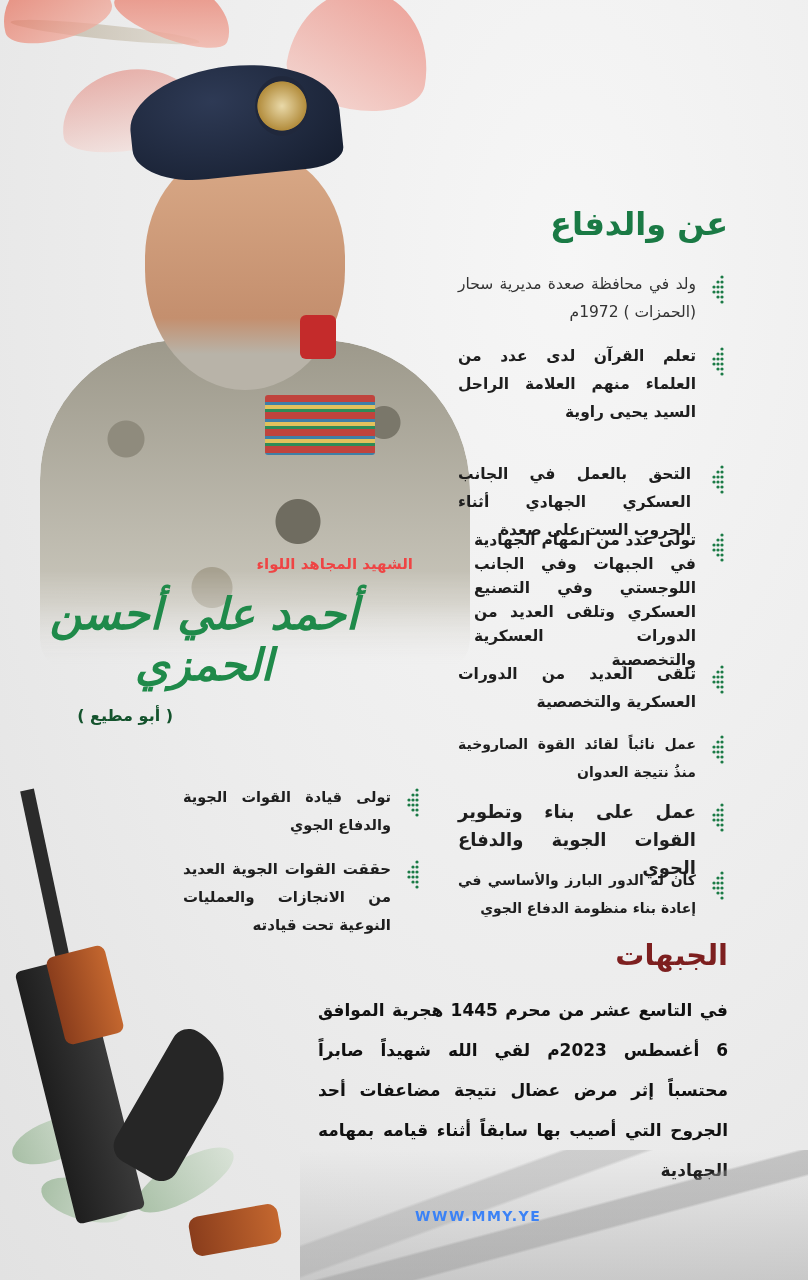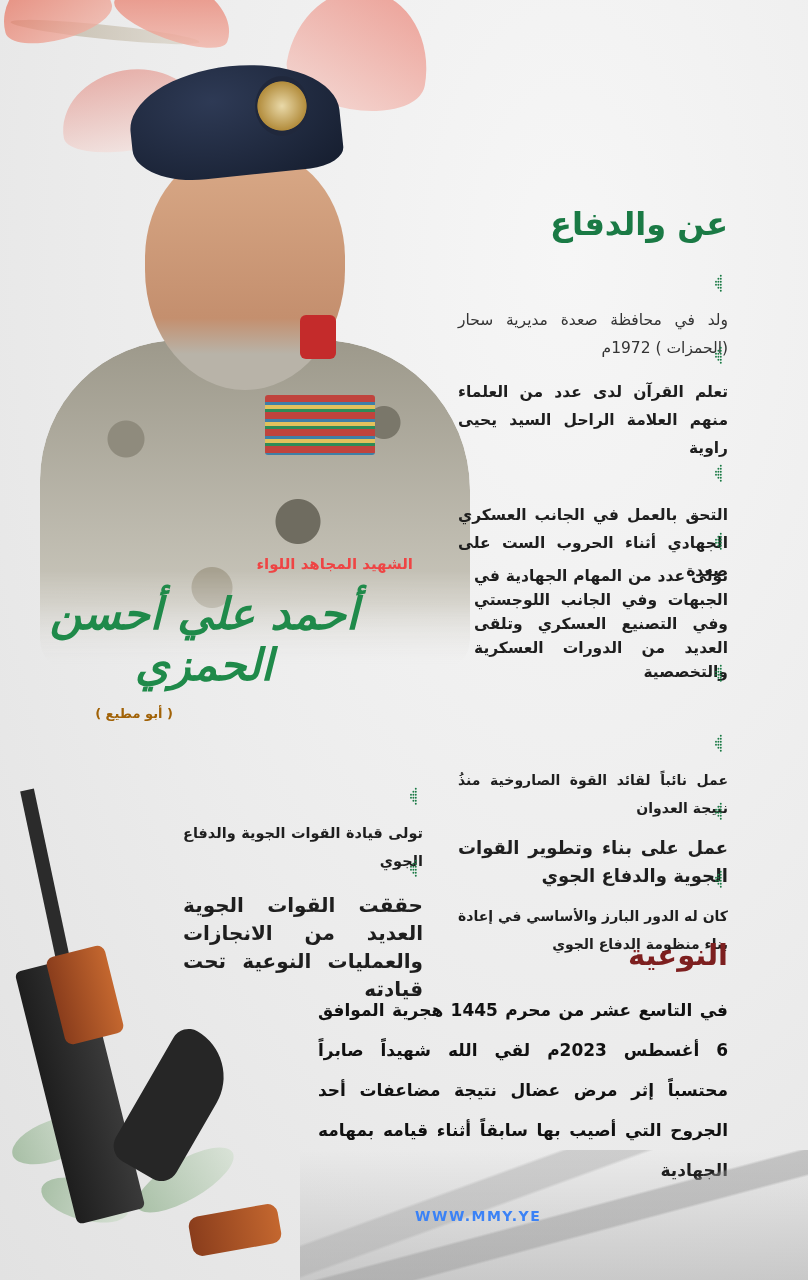--- a/index.html
+++ b/index.html
@@ -43,29 +43,29 @@
     .medals { position:absolute; left: 235px; top: 335px; width: 110px; height: 60px;
       background: repeating-linear-gradient(180deg,#c0433d 0 7px,#3f7fa7 7px 10px,#e2c15d 10px 14px,#2e8b57 14px 17px); border-radius: 3px; }
     .collar { position:absolute; left: 270px; top: 255px; width: 36px; height: 44px; background: #c42b2b; border-radius: 6px; }
 
     
     .h-about { right: 80px; top: 205px; font-size: 32px; font-weight: bold; color: #1a7a45; direction: rtl; }
     .h-martyr { right: 80px; top: 938px; font-size: 29px; font-weight: bold; color: #7d1f1f; direction: rtl; }
 
     
     .list { direction: rtl; }
-    .item { position: absolute; display: flex; flex-direction: column; align-items: flex-start; gap: 14px; direction: rtl; }
+    .item { position: absolute; display: flex; flex-direction: row; align-items: flex-start; gap: 14px; direction: rtl; }
     .bullet { width: 18px; height: 30px; flex: 0 0 18px; margin-top: 4px; }
     .text { font-size: 15.5px; line-height: 28px; font-weight: bold; color: #1e1e1e; text-align: justify; text-align-last: right; }
     .text.light { font-weight: normal; color: #333; }
 
     
     .subtitle { right: 395px; top: 555px; font-size: 15px; font-weight: bold; color: #ef4444; direction: rtl; }
     .name { right: 400px; top: 588px; font-family: "DejaVu Serif", serif; font-size: 44px; font-weight: bold; color: #1f8a4a; direction: rtl; letter-spacing: 1px; font-style: italic; text-align: center; }
-    .nickname { right: 635px; top: 706px; font-size: 13px; font-weight: bold; color: #a16207; direction: rtl; }
+    .nickname { right: 635px; top: 706px; font-size: 16px; font-weight: bold; color: #14532d; direction: rtl; }
 
     
     .para { right: 80px; top: 990px; width: 410px; direction: rtl; font-size: 17px; line-height: 40px; font-weight: bold; color: #111; text-align: justify; text-align-last: right; }
 
     
     .rifle { left: 0; top: 780px; width: 300px; height: 500px; }
     .barrel { position:absolute; left: 20px; top: 10px; width: 14px; height: 200px; background:#2b2b2b; transform: rotate(-12deg); transform-origin: top; }
     .body-r { position:absolute; left: 45px; top: 180px; width: 70px; height: 260px; background: linear-gradient(90deg,#1e1e1e,#3a3a3a); transform: rotate(-14deg); border-radius: 6px; }
     .handguard { position:absolute; left: 55px; top: 170px; width: 60px; height: 90px; background: linear-gradient(90deg,#8a3d1c,#c4672f); transform: rotate(-14deg); border-radius: 8px; }
     .mag { position:absolute; left: 140px; top: 250px; width: 70px; height: 150px; background:#262626; border-radius: 20px 60px 20px 20px; transform: rotate(30deg); }
@@ -190,20 +190,21 @@
           <circle cx="8" cy="13" r="1.6"></circle>
           <circle cx="4" cy="13" r="1.6"></circle>
           <circle cx="12" cy="18" r="1.6"></circle>
           <circle cx="8" cy="18" r="1.6"></circle>
           <circle cx="4" cy="18" r="1.6"></circle>
           <circle cx="12" cy="23" r="1.6"></circle>
           <circle cx="8" cy="23" r="1.6"></circle>
           <circle cx="12" cy="28" r="1.6"></circle>
         </g>
       </svg>
+    <div class="text">تلقى العديد من الدورات العسكرية والتخصصية</div>
   </div>
   <div class="item" style="right:80px;top:730px;width:270px;">
     <svg class="bullet" viewBox="0 0 18 30">
         <g fill="#1a7a45">
           <circle cx="12" cy="3" r="1.6"></circle>
           <circle cx="12" cy="8" r="1.6"></circle>
           <circle cx="8" cy="8" r="1.6"></circle>
           <circle cx="12" cy="13" r="1.6"></circle>
           <circle cx="8" cy="13" r="1.6"></circle>
           <circle cx="4" cy="13" r="1.6"></circle>
@@ -302,21 +303,21 @@
           <circle cx="8" cy="13" r="1.6"></circle>
           <circle cx="4" cy="13" r="1.6"></circle>
           <circle cx="12" cy="18" r="1.6"></circle>
           <circle cx="8" cy="18" r="1.6"></circle>
           <circle cx="4" cy="18" r="1.6"></circle>
           <circle cx="12" cy="23" r="1.6"></circle>
           <circle cx="8" cy="23" r="1.6"></circle>
           <circle cx="12" cy="28" r="1.6"></circle>
         </g>
       </svg>
-    <div class="text" style="font-size:20px;">حققت القوات الجوية العديد من الانجازات والعمليات النوعية تحت قيادته</div>
-  </div>
-</div>
-
-<div class="abs h-martyr">النوعية</div>
+    <div class="text" style="font-size:15px;">حققت القوات الجوية العديد من الانجازات والعمليات النوعية تحت قيادته</div>
+  </div>
+</div>
+
+<div class="abs h-martyr">الجبهات</div>
 <div class="abs para">في التاسع عشر من محرم 1445 هجرية الموافق 6 أغسطس 2023م لقي الله شهيداً صابراً محتسباً إثر مرض عضال نتيجة مضاعفات أحد الجروح التي أصيب بها سابقاً أثناء قيامه بمهامه الجهادية</div>
 
 <div class="abs missiles"></div>
 <div class="abs url">WWW.MMY.YE</div>
 
 </body></html>

